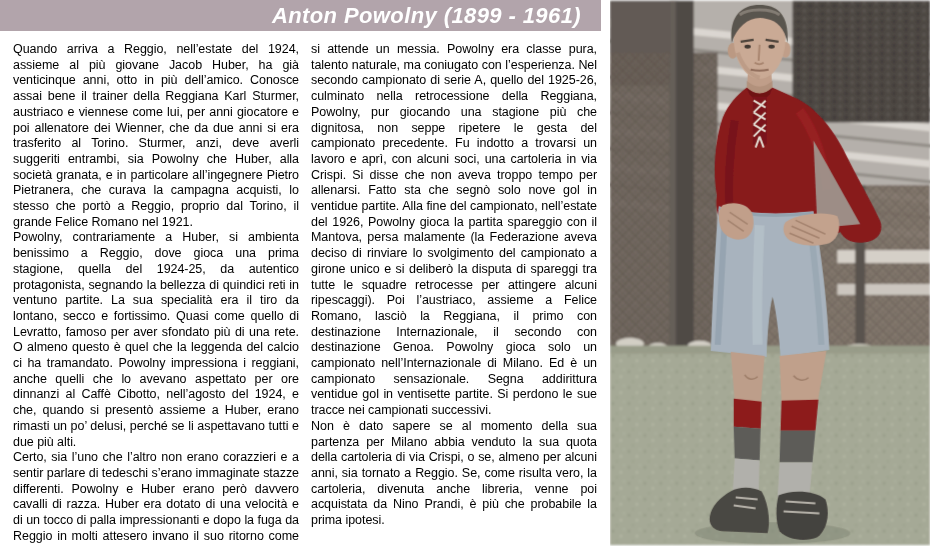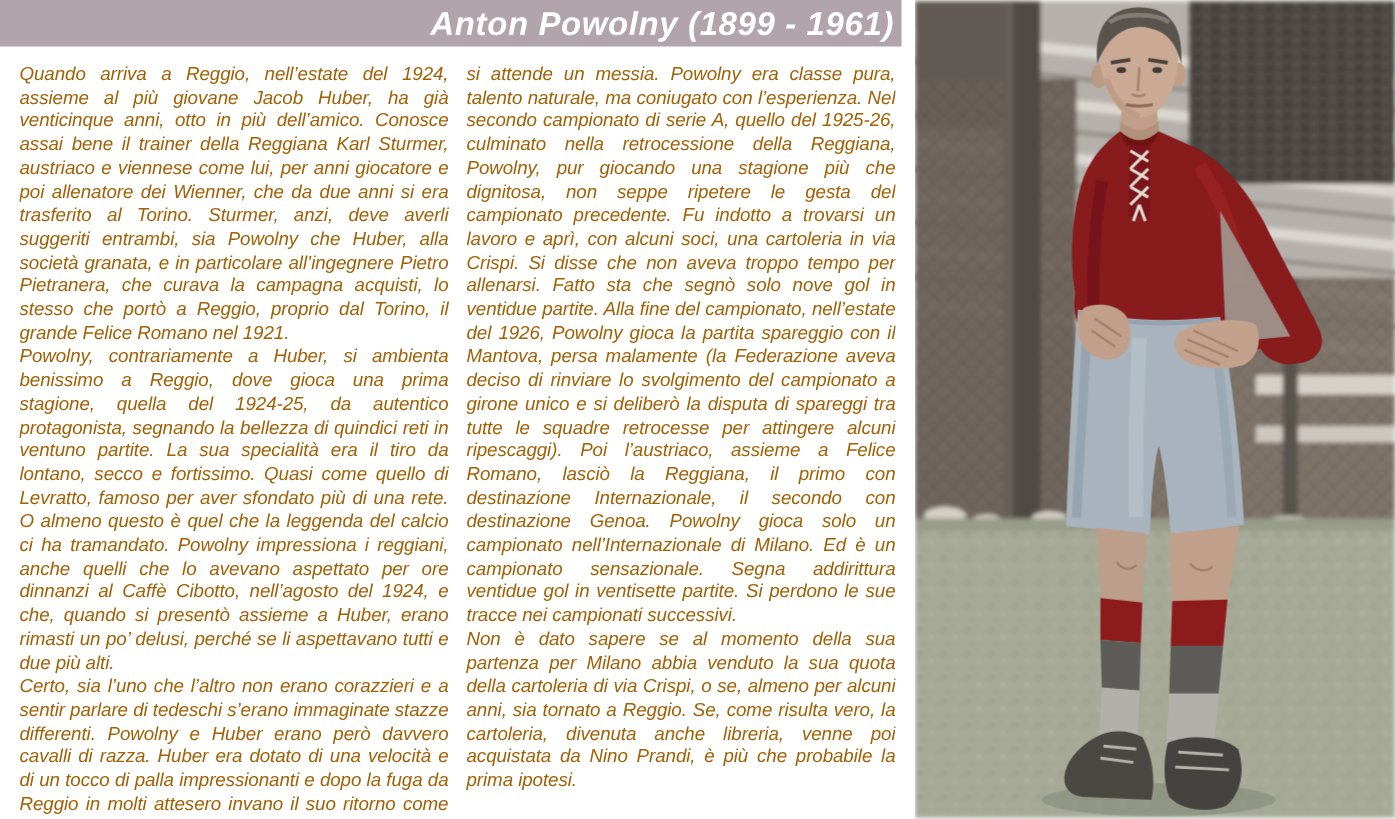--- a/index.html
+++ b/index.html
@@ -1,39 +1,39 @@
 <!DOCTYPE html>
 <html lang="it"><head>
 <meta charset="utf-8">
 <style>
   html,body{margin:0;padding:0;background:#fff;}
   .page{position:relative;width:930px;height:546px;background:#ffffff;overflow:hidden;
         font-family:"Liberation Sans",sans-serif;}
   .header-bar{position:absolute;left:0;top:0;width:601px;height:31px;
         display:flex;align-items:center;justify-content:flex-end;}
   .page-title{font-size:22px;font-weight:bold;font-style:italic;color:#ffffff;
-        padding-right:5px;letter-spacing:.4px;line-height:31px;white-space:nowrap;}
+        padding-right:20px;letter-spacing:.4px;line-height:31px;white-space:nowrap;}
   .article{position:absolute;left:13px;top:42px;width:584px;height:504px;
         column-count:2;column-gap:12px;column-fill:auto;overflow:hidden;
         font-size:12.5px;line-height:15.7px;text-align:justify;
         letter-spacing:-0.05px;hyphens:auto;-webkit-hyphens:auto;}
   .article p{margin:0;padding:0;}
   .photo{position:absolute;left:610px;top:0;width:320px;height:546px;}
   .photo svg{display:block;}
 </style>
 </head>
 <body>
 
 <div class="page">
 
   <div class="header-bar" style="background:#b2a4ab;">
     <span class="page-title">Anton Powolny (1899 - 1961)</span>
   </div>
 
-  <div class="article" style="color:#a16207;font-style:italic;">
+  <div class="article" style="color:#000000;">
     <p>Quando arriva a Reggio, nell’estate del 1924, assieme al più giovane Jacob Huber, ha già venticinque anni, otto in più dell’amico. Conosce assai bene il trainer della Reggiana Karl Sturmer, austriaco e viennese come lui, per anni giocatore e poi allenatore dei Wienner, che da due anni si era trasferito al Torino. Sturmer, anzi, deve averli suggeriti entrambi, sia Powolny che Huber, alla società granata, e in particolare all’ingegnere Pietro Pietranera, che curava la campagna acquisti, lo stesso che portò a Reggio, proprio dal Torino, il grande Felice Romano nel 1921.</p>
     <p>Powolny, contrariamente a Huber, si ambienta benissimo a Reggio, dove gioca una prima stagione, quella del 1924-25, da autentico protagonista, segnando la bellezza di quindici reti in ventuno partite. La sua specialità era il tiro da lontano, secco e fortissimo. Quasi come quello di Levratto, famoso per aver sfondato più di una rete. O almeno questo è quel che la leggenda del calcio ci ha tramandato. Powolny impressiona i reggiani, anche quelli che lo avevano aspettato per ore dinnanzi al Caffè Cibotto, nell’agosto del 1924, e che, quando si presentò assieme a Huber, erano rimasti un po’ delusi, perché se li aspettavano tutti e due più alti.</p>
     <p>Certo, sia l’uno che l’altro non erano corazzieri e a sentir parlare di tedeschi s’erano immaginate stazze differenti. Powolny e Huber erano però davvero cavalli di razza. Huber era dotato di una velocità e di un tocco di palla impressionanti e dopo la fuga da Reggio in molti attesero invano il suo ritorno come si attende un messia. Powolny era classe pura, talento naturale, ma coniugato con l’esperienza. Nel secondo campionato di serie A, quello del 1925-26, culminato nella retrocessione della Reggiana, Powolny, pur giocando una stagione più che dignitosa, non seppe ripetere le gesta del campionato precedente. Fu indotto a trovarsi un lavoro e aprì, con alcuni soci, una cartoleria in via Crispi. Si disse che non aveva troppo tempo per allenarsi. Fatto sta che segnò solo nove gol in ventidue partite. Alla fine del campionato, nell’estate del 1926, Powolny gioca la partita spareggio con il Mantova, persa malamente (la Federazione aveva deciso di rinviare lo svolgimento del campionato a girone unico e si deliberò la disputa di spareggi tra tutte le squadre retrocesse per attingere alcuni ripescaggi). Poi l’austriaco, assieme a Felice Romano, lasciò la Reggiana, il primo con destinazione Internazionale, il secondo con destinazione Genoa. Powolny gioca solo un campionato nell’Internazionale di Milano. Ed è un campionato sensazionale. Segna addirittura ventidue gol in ventisette partite. Si perdono le sue tracce nei campionati successivi.</p>
     <p>Non è dato sapere se al momento della sua partenza per Milano abbia venduto la sua quota della cartoleria di via Crispi, o se, almeno per alcuni anni, sia tornato a Reggio. Se, come risulta vero, la cartoleria, divenuta anche libreria, venne poi acquistata da Nino Prandi, è più che probabile la prima ipotesi.</p>
   </div>
 
   <div class="photo">
     <svg width="320" height="546" viewBox="0 0 321 546" xmlns="http://www.w3.org/2000/svg">
       <defs>
         <filter id="bgblur" x="-5%" y="-5%" width="110%" height="110%">

